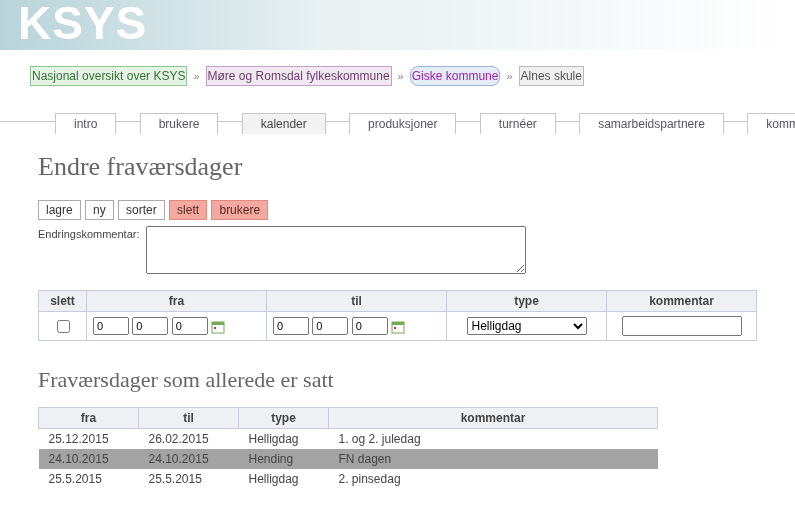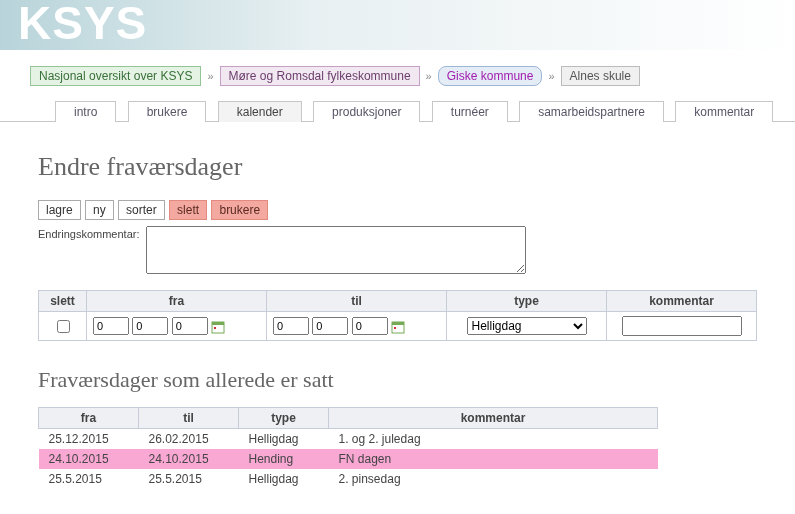--- a/index.html
+++ b/index.html
@@ -26,21 +26,21 @@
     position: absolute;
     top: -4px;
     left: 18px;
   }
   .breadcrumb {
     padding: 16px 0 8px 30px;
   }
   .bc-item {
     display: inline-block;
     border: 1px solid;
-    padding: 2px 8px;
+    padding: 2px 1px;
     font-size: 12px;
     cursor: pointer;
   }
   .bc-green { background: #e4f3e4; border-color: #93c493; color: #3a6f3a; }
   .bc-purple { background: #f2e8f2; border-color: #c4a0c4; color: #6a3f6a; }
   .bc-blue { background: #e4ecf5; border-color: #9cb6d6; color: #a21caf; border-radius: 8px; }
   .bc-gray { background: #f0f0f0; border-color: #bbb; color: #555; }
   .bc-sep {
     display: inline-block;
     color: #888;
@@ -56,22 +56,22 @@
   .tab {
     display: inline-block;
     border: 1px solid #c7c7c7;
     border-bottom: none;
     padding: 3px 18px;
     font-size: 12px;
     color: #556;
     background: #fff;
     cursor: pointer;
     position: relative;
-    top: 1px;
-    margin-right: 8px;
+    top: 13px;
+    margin-right: 20px;
   }
   .tab.active {
     background: #f3f3f3;
     color: #444;
   }
   .content {
     padding: 30px 38px 0 38px;
   }
   h1 {
     font-family: Georgia, 'Times New Roman', serif;
@@ -166,21 +166,21 @@
     font-weight: bold;
     font-size: 12px;
     color: #444;
   }
   table.list td {
     padding: 3px 10px;
     font-size: 12px;
     color: #444;
   }
   table.list tr.alt td {
-    background: #f9a8d4;
+    background: #a3a3a3;
   }
 </style>
 </head>
 <body>
 
 <div class="header">
   <div class="logo">KSYS</div>
 </div>
 
 <div class="breadcrumb" id="breadcrumb"><span class="bc-item bc-green">Nasjonal oversikt over KSYS</span><span class="bc-sep">»</span><span class="bc-item bc-purple">Møre og Romsdal fylkeskommune</span><span class="bc-sep">»</span><span class="bc-item bc-blue">Giske kommune</span><span class="bc-sep">»</span><span class="bc-item bc-gray">Alnes skule</span></div>

